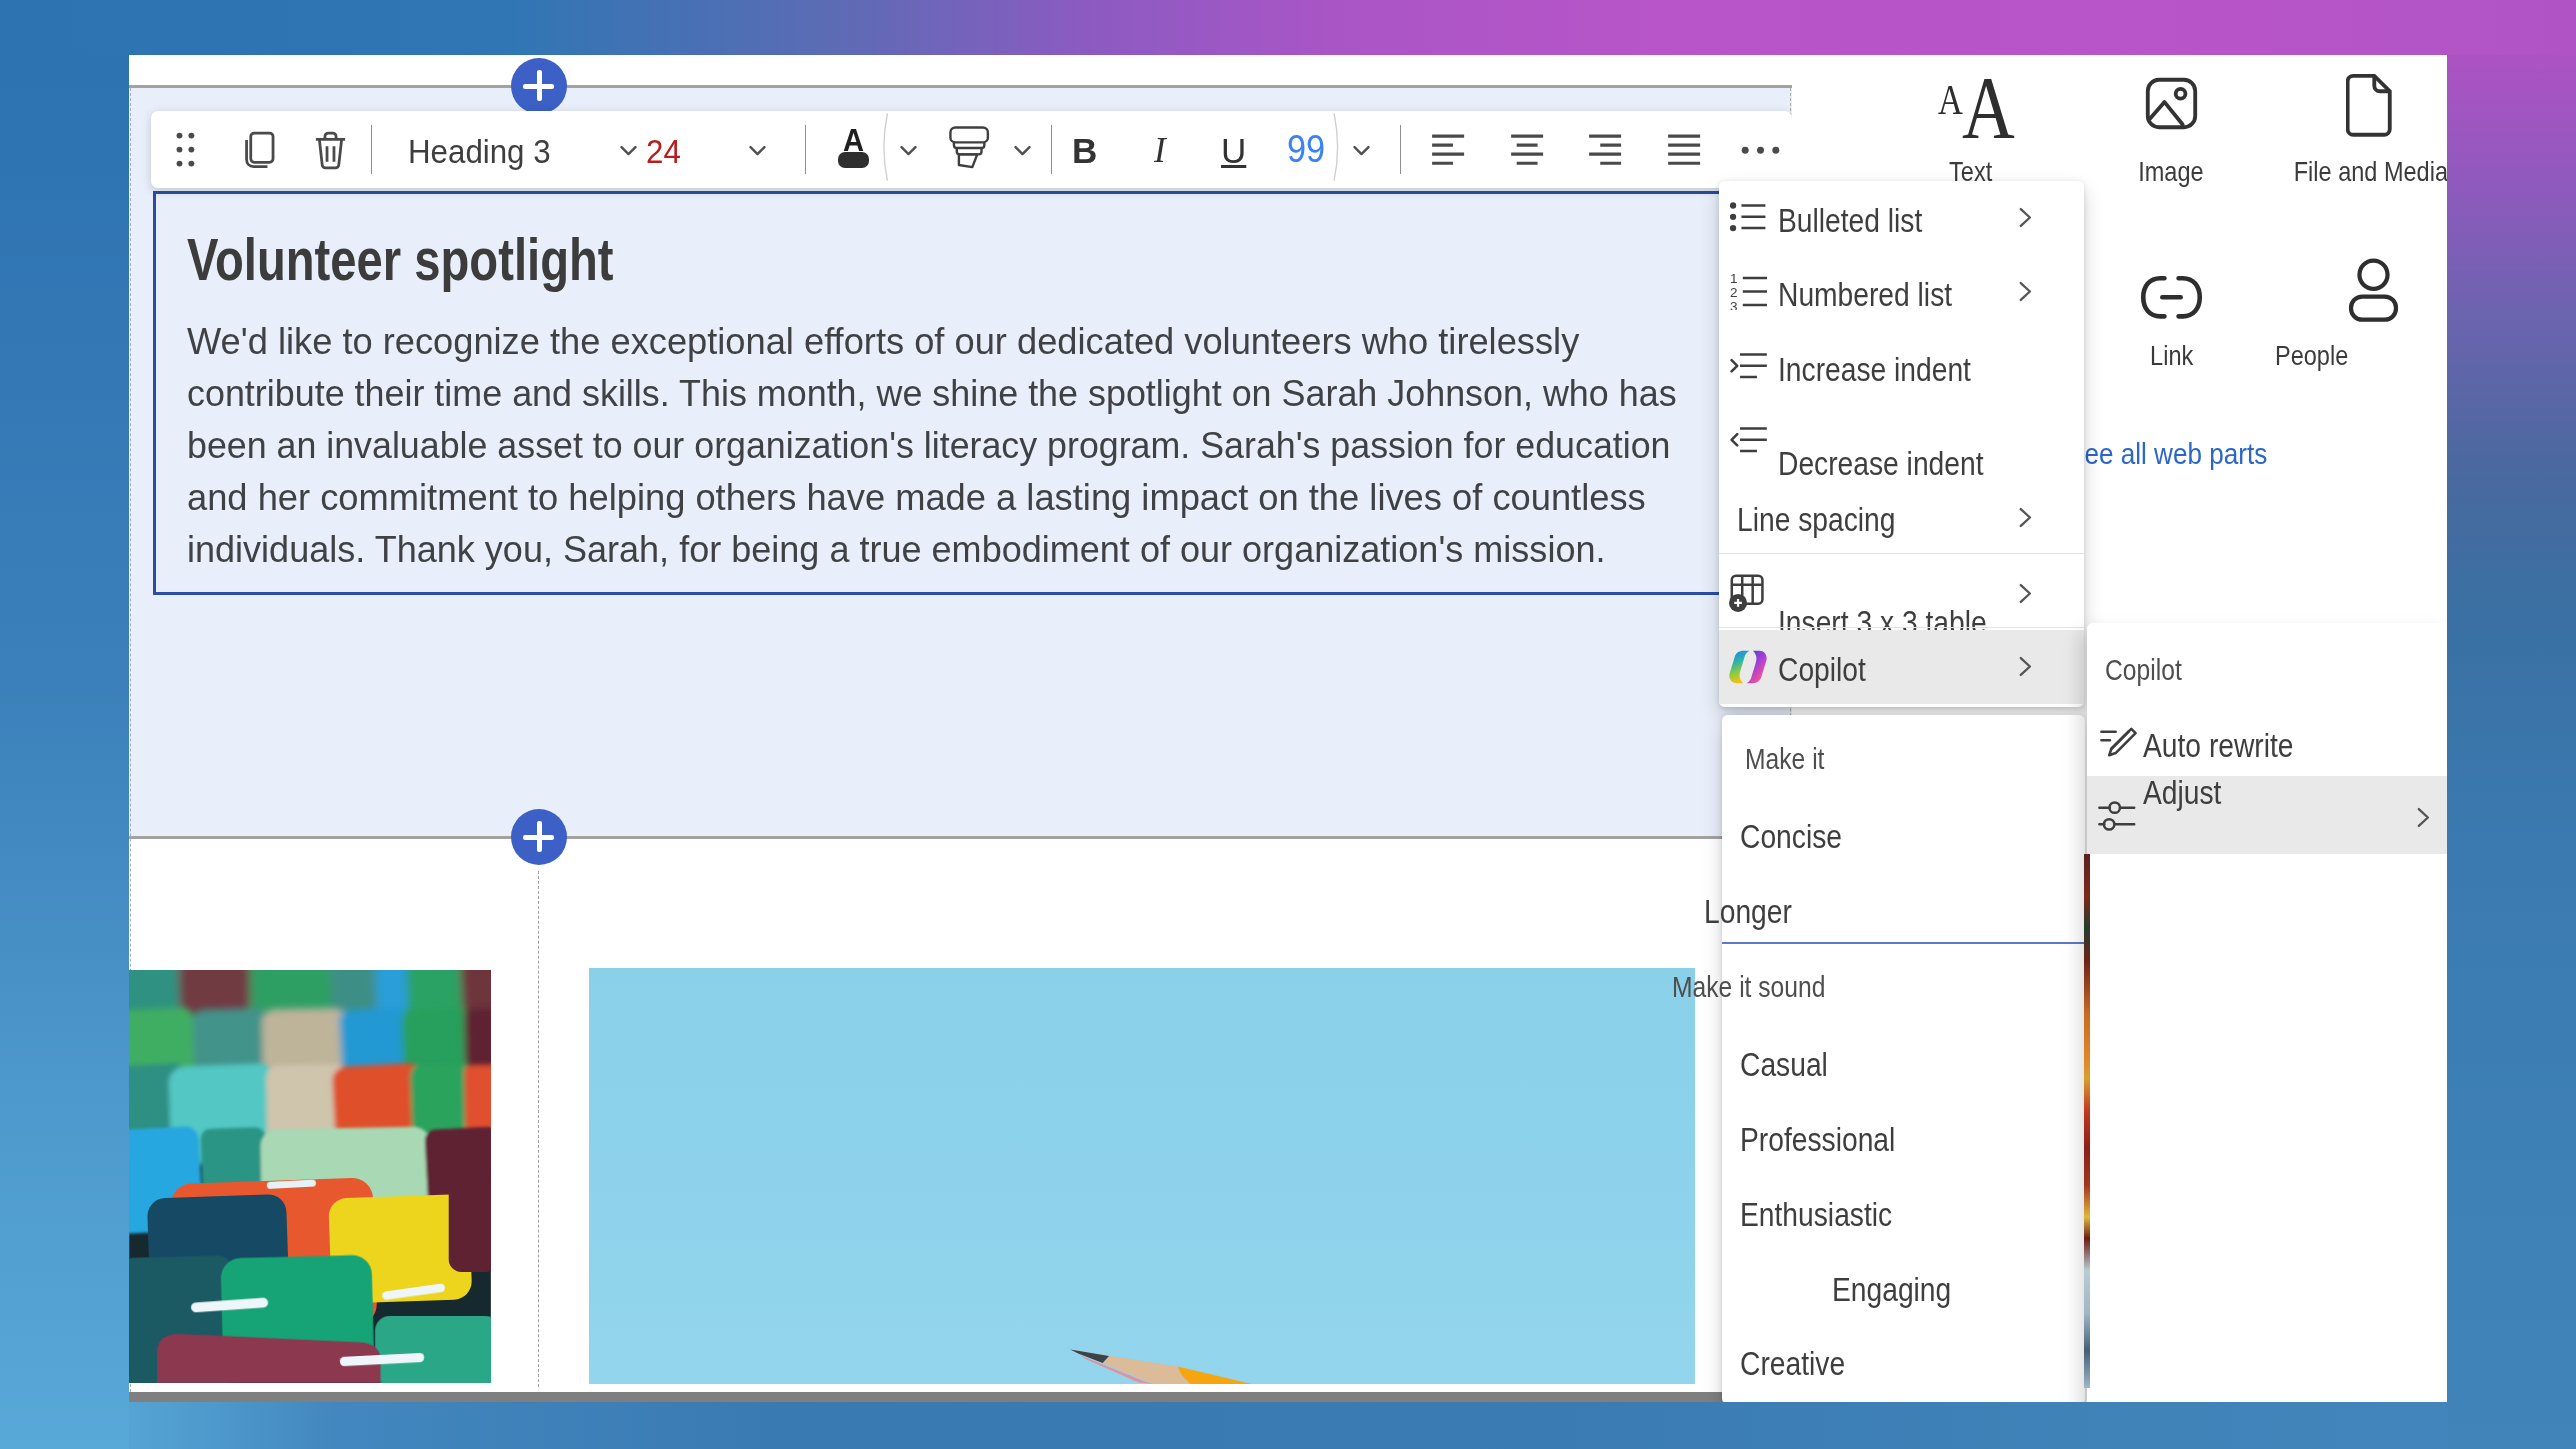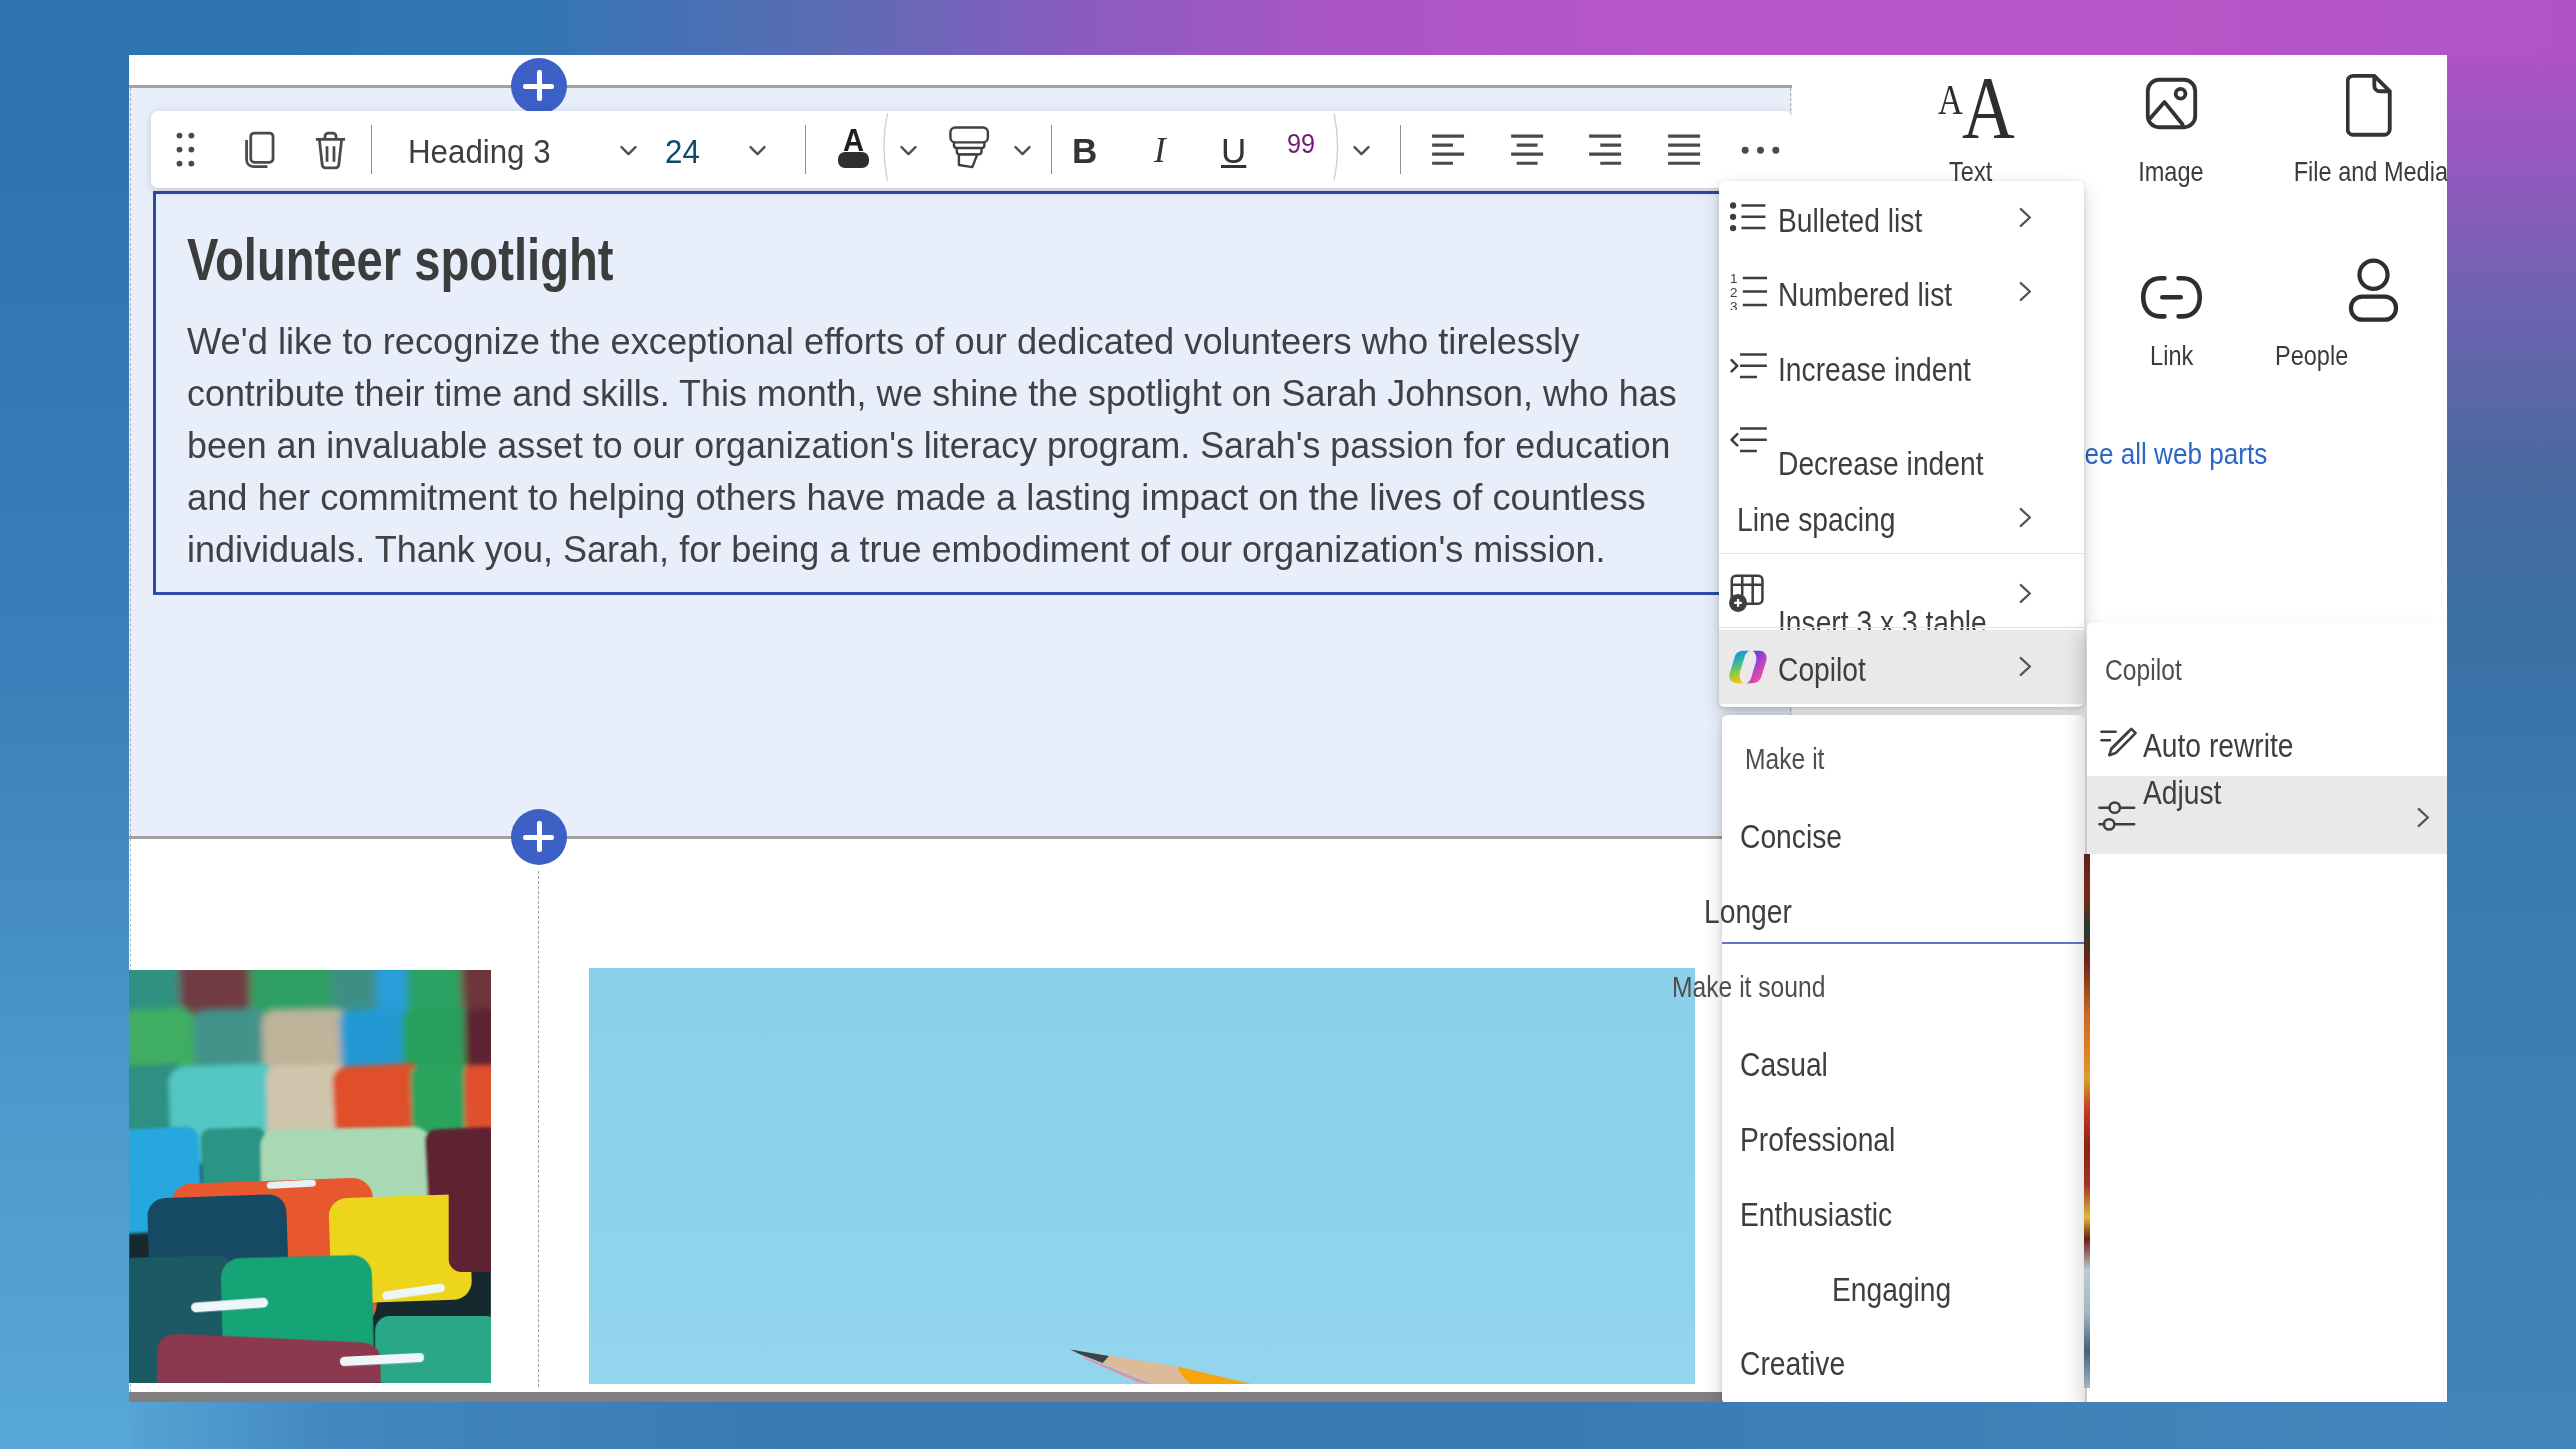--- a/index.html
+++ b/index.html
@@ -58,21 +58,21 @@
 <path d="M4 12 h42"></path>
     <path d="M17 12 v-4 a5 5 0 0 1 5-5 h6 a5 5 0 0 1 5 5 v4"></path>
 <path d="M9 12 l4 36 a5 5 0 0 0 5 5 h14 a5 5 0 0 0 5-5 l4-36"></path>
 <path d="M20 22 v22 M30 22 v22"></path>
   </svg>
 <div class="a" style="left:371px;top:125px;width:1.4px;height:49px;background:#8f8f8f"></div>
 <div class="a" style="left:408px;top:132px;font-size:34px;color:#3e3e3e"><span class="sx" style="transform:scaleX(0.92)">Heading 3</span></div>
 <svg class="a ic" width="17" height="11.2" style="left:620px;top:145px" fill="none" stroke="#4f4f4f" stroke-width="3.4" stroke-linecap="round" stroke-linejoin="round" viewBox="0 0 24 16">
     <path d="M2 3 L12 13 L22 3"></path>
   </svg>
-<div class="a" style="left:665px;top:132px;font-size:34px;color:#0c4a6e"><span class="sx" style="transform:scaleX(0.92)">24</span></div>
+<div class="a" style="left:646px;top:132px;font-size:34px;color:#b91c1c"><span class="sx" style="transform:scaleX(0.92)">24</span></div>
 <svg class="a ic" width="17" height="11.2" style="left:749px;top:145px" fill="none" stroke="#4f4f4f" stroke-width="3.4" stroke-linecap="round" stroke-linejoin="round" viewBox="0 0 24 16">
     <path d="M2 3 L12 13 L22 3"></path>
   </svg>
 <div class="a" style="left:805px;top:125px;width:1.4px;height:49px;background:#8f8f8f"></div>
 <div class="a" style="left:843px;top:123px;font-size:31px;font-weight:bold;color:#1f1f1f"><span class="sx" style="transform:scaleX(0.94)">A</span></div>
 <div class="a" style="left:838px;top:152px;width:31px;height:15.5px;background:#2f2f2f;border-radius:7px"></div>
 <svg class="a ic" width="10.5" height="70" style="left:879px;top:112px" fill="none" stroke="#d0d0d0" stroke-width="2" viewBox="0 0 15 100">
     <path d="M12 2 q -10 48 0 96"></path>
   </svg>
 <svg class="a ic" width="17" height="11.2" style="left:900px;top:145px" fill="none" stroke="#4f4f4f" stroke-width="3.4" stroke-linecap="round" stroke-linejoin="round" viewBox="0 0 24 16">
@@ -85,21 +85,21 @@
 <path d="M11 31 v5 a4 4 0 0 0 4 4 h27 a4 4 0 0 0 4-4 v-5"></path>
 <path d="M14 40 h26 l-7 18 -19 -3 z" stroke-linejoin="round"></path>
   </svg>
 <svg class="a ic" width="17" height="11.2" style="left:1014px;top:145px" fill="none" stroke="#4f4f4f" stroke-width="3.4" stroke-linecap="round" stroke-linejoin="round" viewBox="0 0 24 16">
     <path d="M2 3 L12 13 L22 3"></path>
   </svg>
 <div class="a" style="left:1051px;top:125px;width:1.4px;height:49px;background:#8f8f8f"></div>
 <div class="a" style="left:1072px;top:131px;font-size:35px;font-weight:bold;color:#333">B</div>
 <div class="a" style="left:1154px;top:131px;font-size:35px;font-style:italic;color:#333;font-family:'Liberation Serif',serif">I</div>
 <div class="a" style="left:1221px;top:131px;font-size:35px;color:#333;text-decoration:underline">U</div>
-<div class="a" style="left:1287px;top:128px;font-size:28px;color:#701a75"><span class="sx" style="transform:scaleX(0.9)">99</span></div>
+<div class="a" style="left:1287px;top:128px;font-size:38px;color:#3b82f6"><span class="sx" style="transform:scaleX(0.9)">99</span></div>
 <svg class="a ic" width="10.5" height="70" style="left:1332px;top:112px" fill="none" stroke="#d0d0d0" stroke-width="2" viewBox="0 0 15 100">
     <path d="M3 2 q 10 48 0 96"></path>
   </svg>
 <svg class="a ic" width="17" height="11.2" style="left:1353px;top:145px" fill="none" stroke="#4f4f4f" stroke-width="3.4" stroke-linecap="round" stroke-linejoin="round" viewBox="0 0 24 16">
     <path d="M2 3 L12 13 L22 3"></path>
   </svg>
 <div class="a" style="left:1400px;top:125px;width:1.4px;height:49px;background:#8f8f8f"></div>
 <svg class="a ic" width="35" height="32" style="left:1432px;top:134px" stroke="#4a4a4a" stroke-width="4.5" viewBox="0 0 50 46">
 <path d="M0 3 h46 M0 16 h30 M0 29 h46 M0 42 h30"></path>
   </svg>

